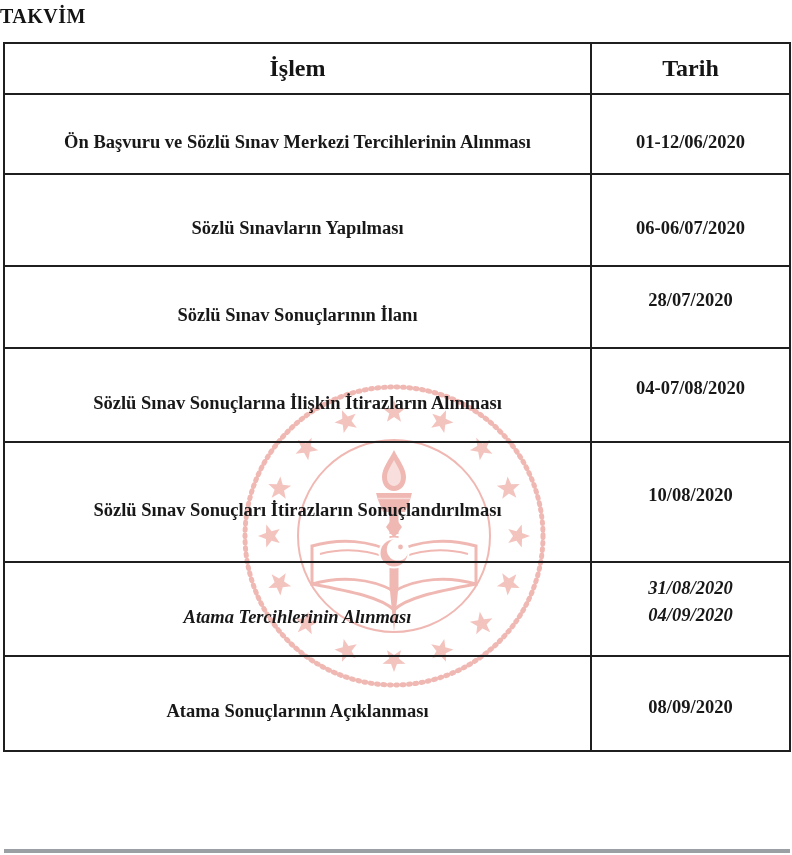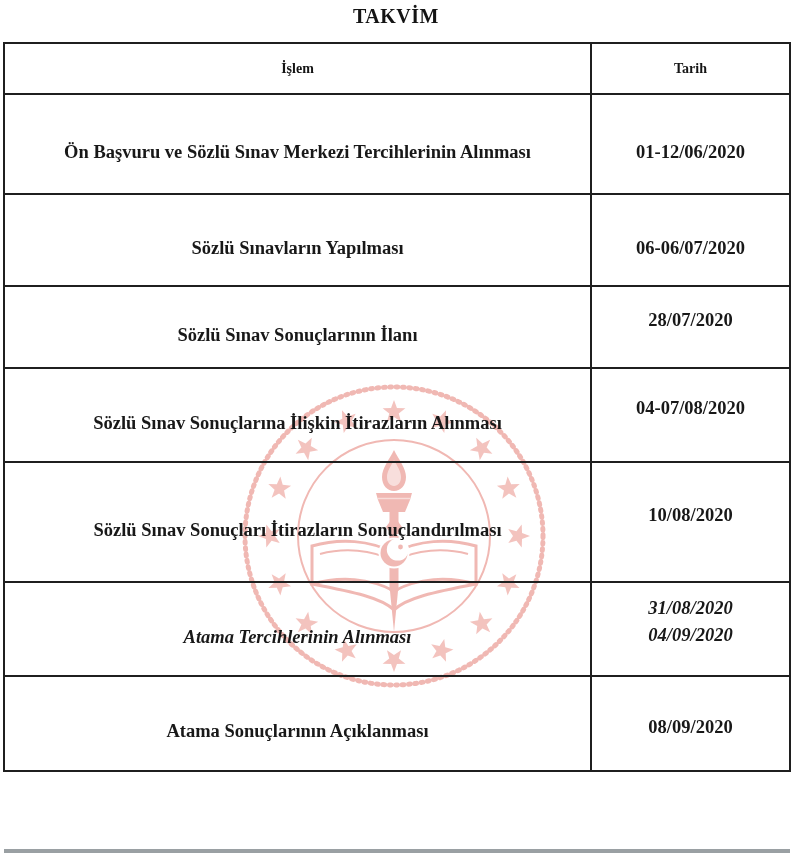--- a/index.html
+++ b/index.html
@@ -1,39 +1,39 @@
 <!DOCTYPE html>
 <html style="--wm-color: #eeaca6;"><head>
 <meta charset="utf-8">
 <style>
   html,body{margin:0;padding:0;}
   body{
     width:792px;height:855px;position:relative;background:#ffffff;overflow:hidden;
     font-family:"Liberation Serif","DejaVu Serif",serif;color:#1a1a1a;
   }
   .doc-title{
-    position:absolute;top:5px;left:0;width:100%;text-align:center;z-index:3;
+    position:absolute;top:5px;left:0;width:100%;z-index:3;
     font-size:20px;font-weight:bold;letter-spacing:0.5px;color:#141414;
   }
   .watermark{
     position:absolute;left:224px;top:366px;width:340px;height:340px;z-index:1;
     color:var(--wm-color,#eeaca6);opacity:0.85;
   }
   table.takvim{
     position:absolute;left:3px;top:42px;width:786px;z-index:2;
     border-collapse:collapse;table-layout:fixed;background:transparent;
   }
   .takvim th,.takvim td{
     border:2px solid #1f1f1f;padding:0;text-align:center;vertical-align:middle;
     font-weight:bold;overflow:hidden;
   }
   .takvim thead tr{height:51px;}
-  .takvim thead th{font-size:14px;color:#151515;}
+  .takvim thead th{font-size:24px;color:#151515;}
   .takvim tbody td{font-size:18.5px;color:#181818;}
-  .takvim tbody tr:nth-child(1){height:100px;}
+  .takvim tbody tr:nth-child(1){height:80px;}
   .takvim tbody tr:nth-child(2){height:92px;}
   .takvim tbody tr:nth-child(3){height:82px;}
   .takvim tbody tr:nth-child(4){height:94px;}
   .takvim tbody tr:nth-child(5){height:120px;}
   .takvim tbody tr:nth-child(6){height:94px;font-style:italic;}
   .takvim tbody tr:nth-child(7){height:95px;margin-left:8px;}
   .takvim tbody tr:nth-child(8){height:106px;}
   .cell-text{display:inline-block;}
   .takvim tbody td.c-islem .cell-text{transform:translateY(8px);}
   .takvim tbody tr:nth-child(-n+2) td.c-tarih .cell-text{transform:translateY(8px);}

